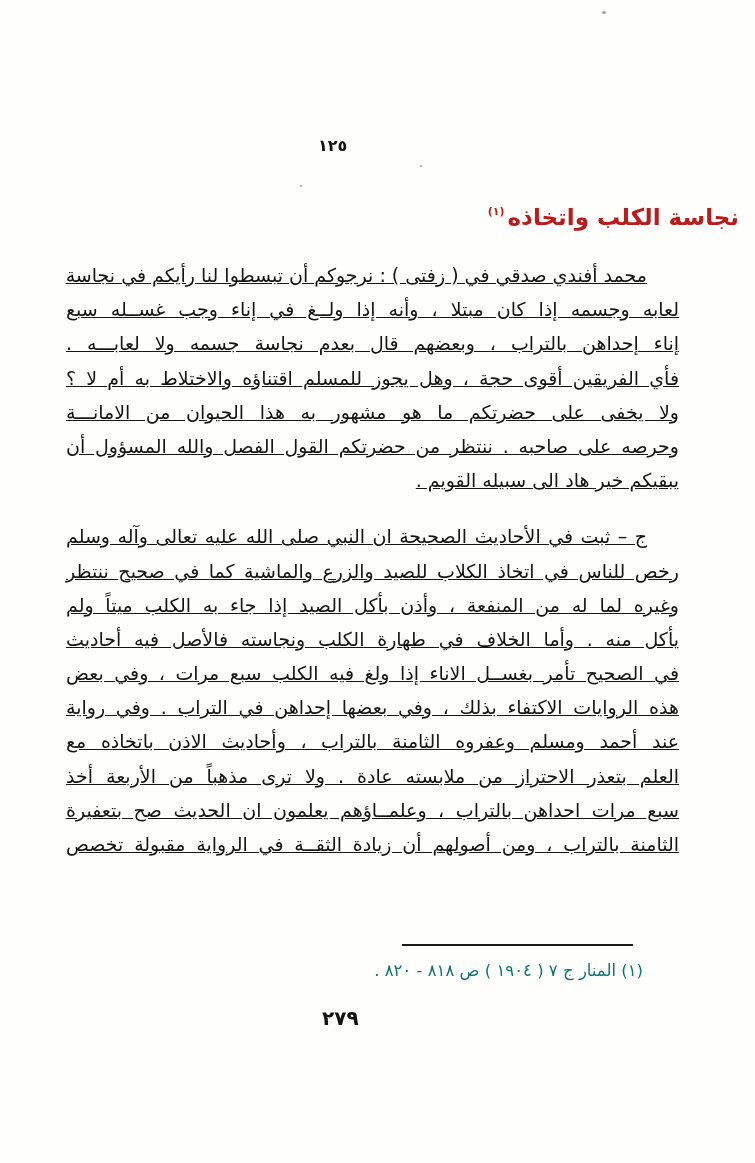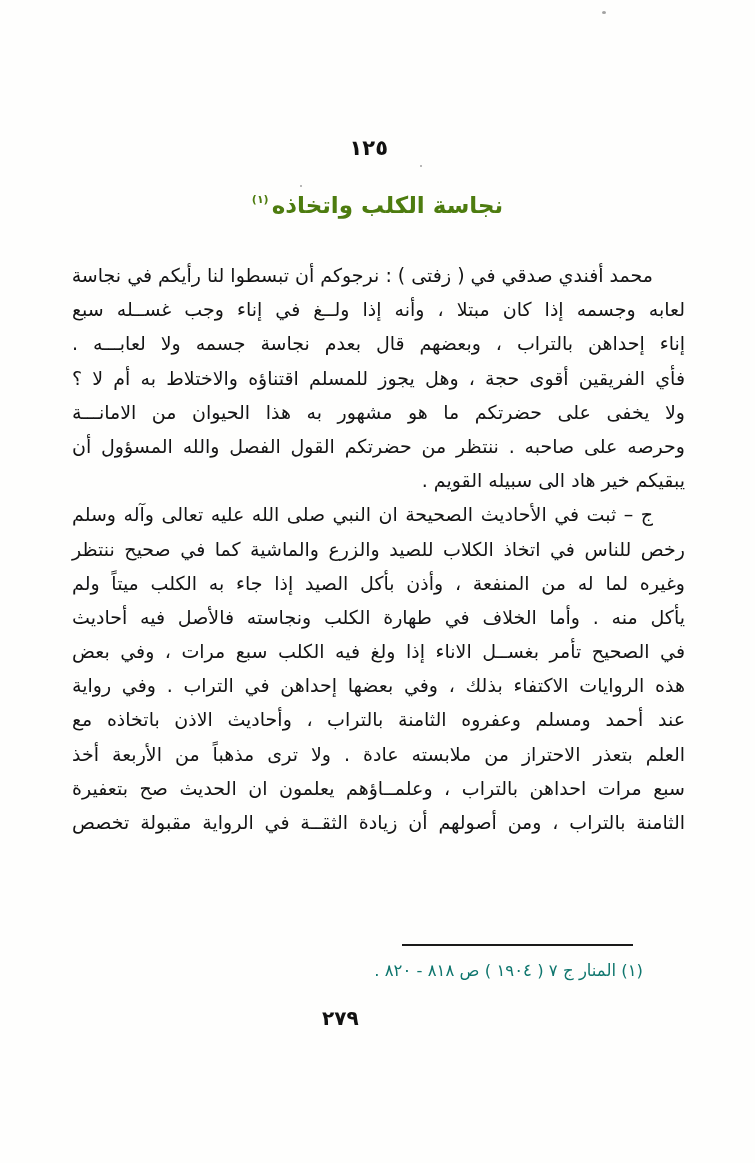--- a/index.html
+++ b/index.html
@@ -16,55 +16,56 @@
     background: #fefefd;
   }
   .page-num {
     position: absolute;
     font-weight: bold;
     color: #111;
     direction: rtl;
   }
   .page-num.top {
     top: 136px; left: 318px; width: 70px;
-    text-align: right;
-    font-size: 21px;
+    text-align: left;
+    font-size: 16px;
     letter-spacing: 1px;
   }
   .page-num.bottom {
     top: 1006px; left: 322px; width: 70px;
     text-align: left;
     font-size: 20px;
     letter-spacing: 1px;
   }
   .title {
     position: absolute;
     top: 188px; left: 0; right: 0;
-    margin: 4px;
-    text-align: center;
+    margin: 16px;
+    text-align: right;
     font-size: 23px;
     font-weight: bold;
-    color: #4d7c0f;
+    color: #b91c1c;
     direction: rtl;
   }
   .title .fn-marker {
     font-size: 11px;
     font-weight: bold;
     vertical-align: 10px;
     margin-right: 3px;
   }
   .body-text {
     position: absolute;
     top: 258px;
-    right: 70px;
+    right: 76px;
     width: 613px;
     direction: rtl;
+    text-decoration: underline;
   }
   .para { margin: 0; }
-  .para.answer { }
+  .para.answer { margin-top: 22px; }
   .line {
     direction: rtl;
     height: 34.2px;
     line-height: 34.2px;
     font-size: 19px;
     color: #141414;
     text-align: justify;
     text-align-last: justify;
     text-justify: inter-word;
     white-space: nowrap;

